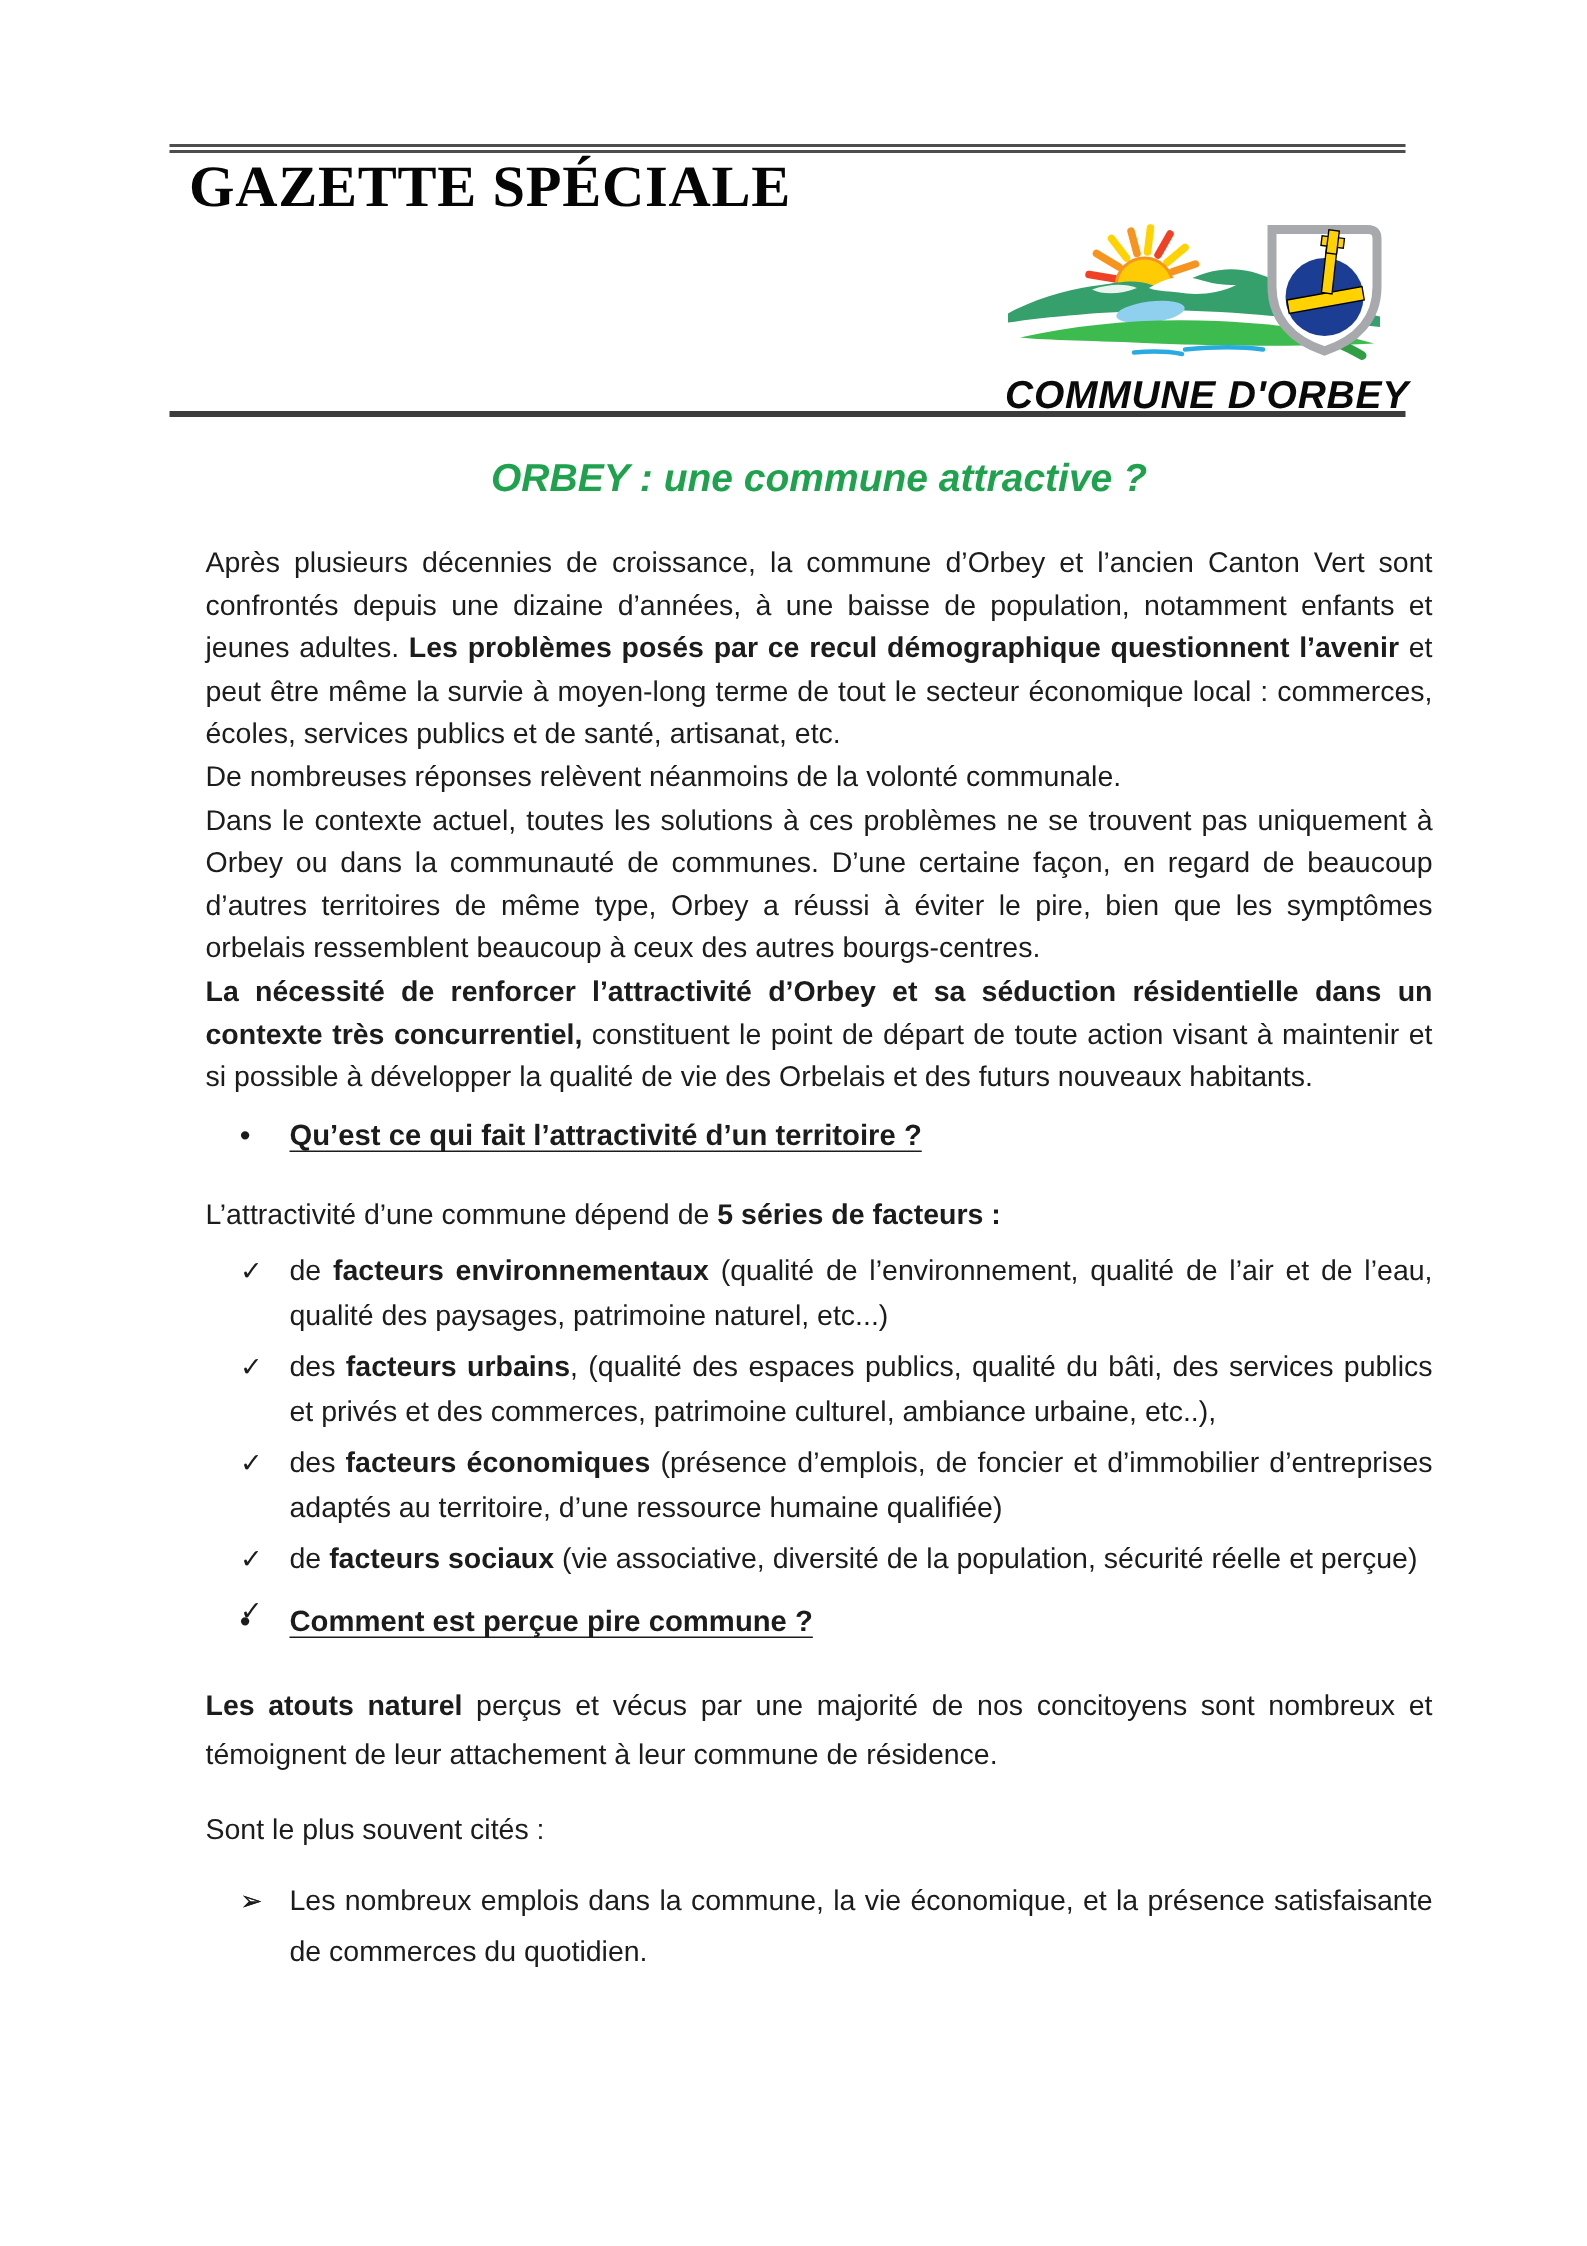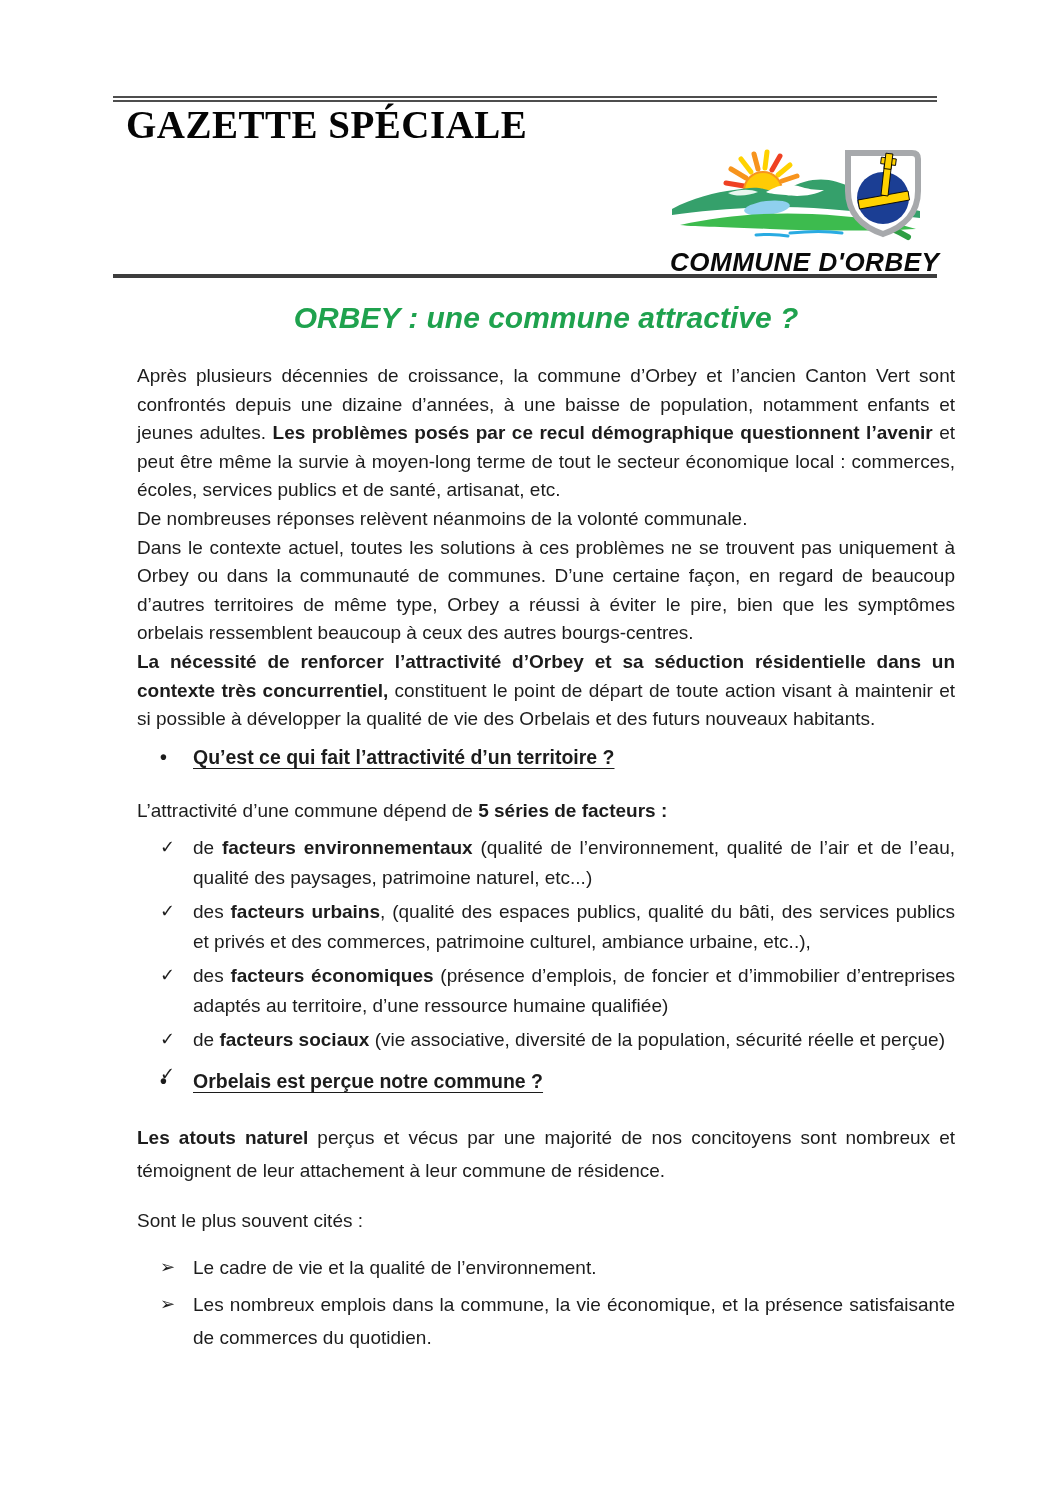--- a/index.html
+++ b/index.html
@@ -35,21 +35,21 @@
     margin-top:2px;
     font-family:Liberation Sans, sans-serif;
     font-weight:700;font-style:italic;font-size:26px;letter-spacing:.5px;color:#0a0a0a;
     white-space:nowrap;
   }
   .article{
     position:absolute;left:137px;right:73px;top:292px;
   }
   .article-title{
     margin:8px 0 26px 0;text-align:center;
-    font-weight:700;font-style:italic;font-size:30px;line-height:36px;color:#1fa24e;
+    font-weight:700;font-style:italic;font-size:26px;line-height:36px;color:#1fa24e;
   }
   .article p{
     margin:0;font-size:19px;line-height:28.6px;text-align:justify;
   }
   .section-heading{
     display:flex;align-items:baseline;
     margin:9px 0 25px 0;padding-left:23px;
     font-size:19.5px;line-height:29px;font-weight:700;
   }
   .section-heading .dot{width:33px;flex:0 0 33px;font-weight:700;}
@@ -161,30 +161,29 @@
         <span class="glyph">✓</span>
         <span> de <b>facteurs sociaux</b> (vie associative, diversité de la population, sécurité réelle et perçue)</span>
       </li>
       <li>
         <span class="glyph">✓</span>
       </li>
     </ul>
 
     <div class="section-heading mt12">
       <span class="dot">•</span>
-      <span class="txt">Orbelais est perçue notre commune ?</span>
+      <span class="txt">Comment est perçue pire commune ?</span>
     </div>
 
     <p class="sec2-para"><b>Les atouts naturel</b> perçus et vécus par une majorité de nos concitoyens sont nombreux et témoignent de leur attachement à leur commune de résidence.</p>
     <p class="sec2-para mt16">Sont le plus souvent cités :</p>
 
     <ul class="bullet-list arrow-list mt14">
       <li>
         <span class="glyph">➢</span>
-        <span>Le cadre de vie et la qualité de l’environnement.</span>
       </li>
       <li>
         <span class="glyph">➢</span>
         <span>Les nombreux emplois dans la commune, la vie économique, et la présence satisfaisante de commerces du quotidien.</span>
       </li>
     </ul>
 
   </div>
 </div>
 

